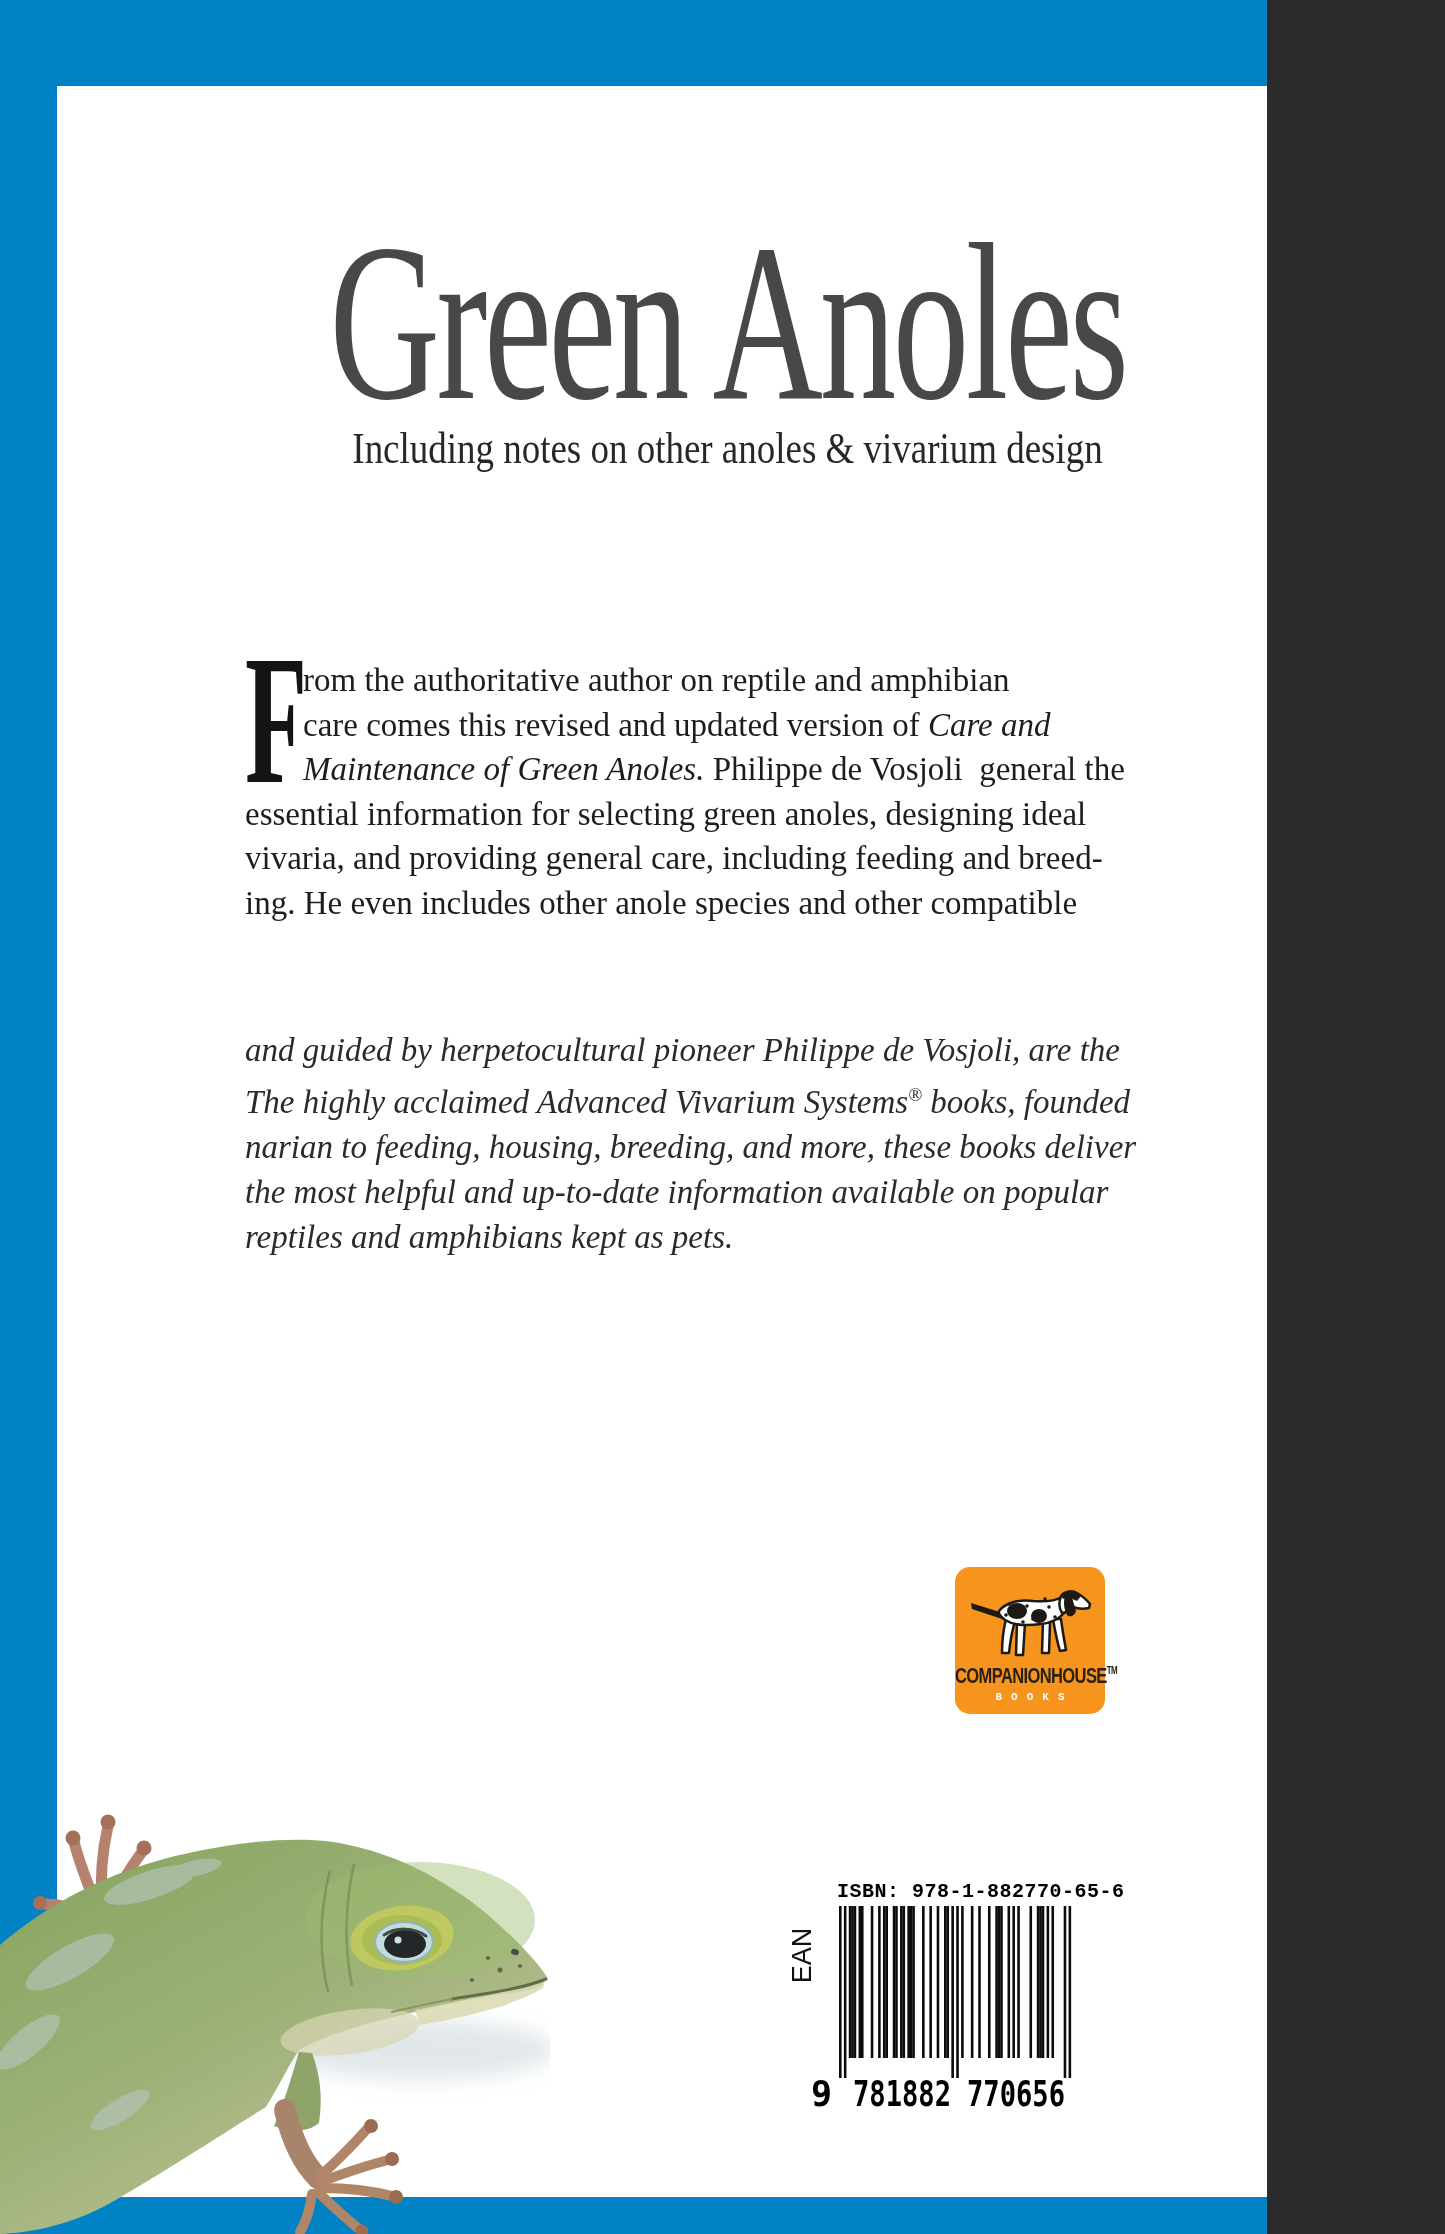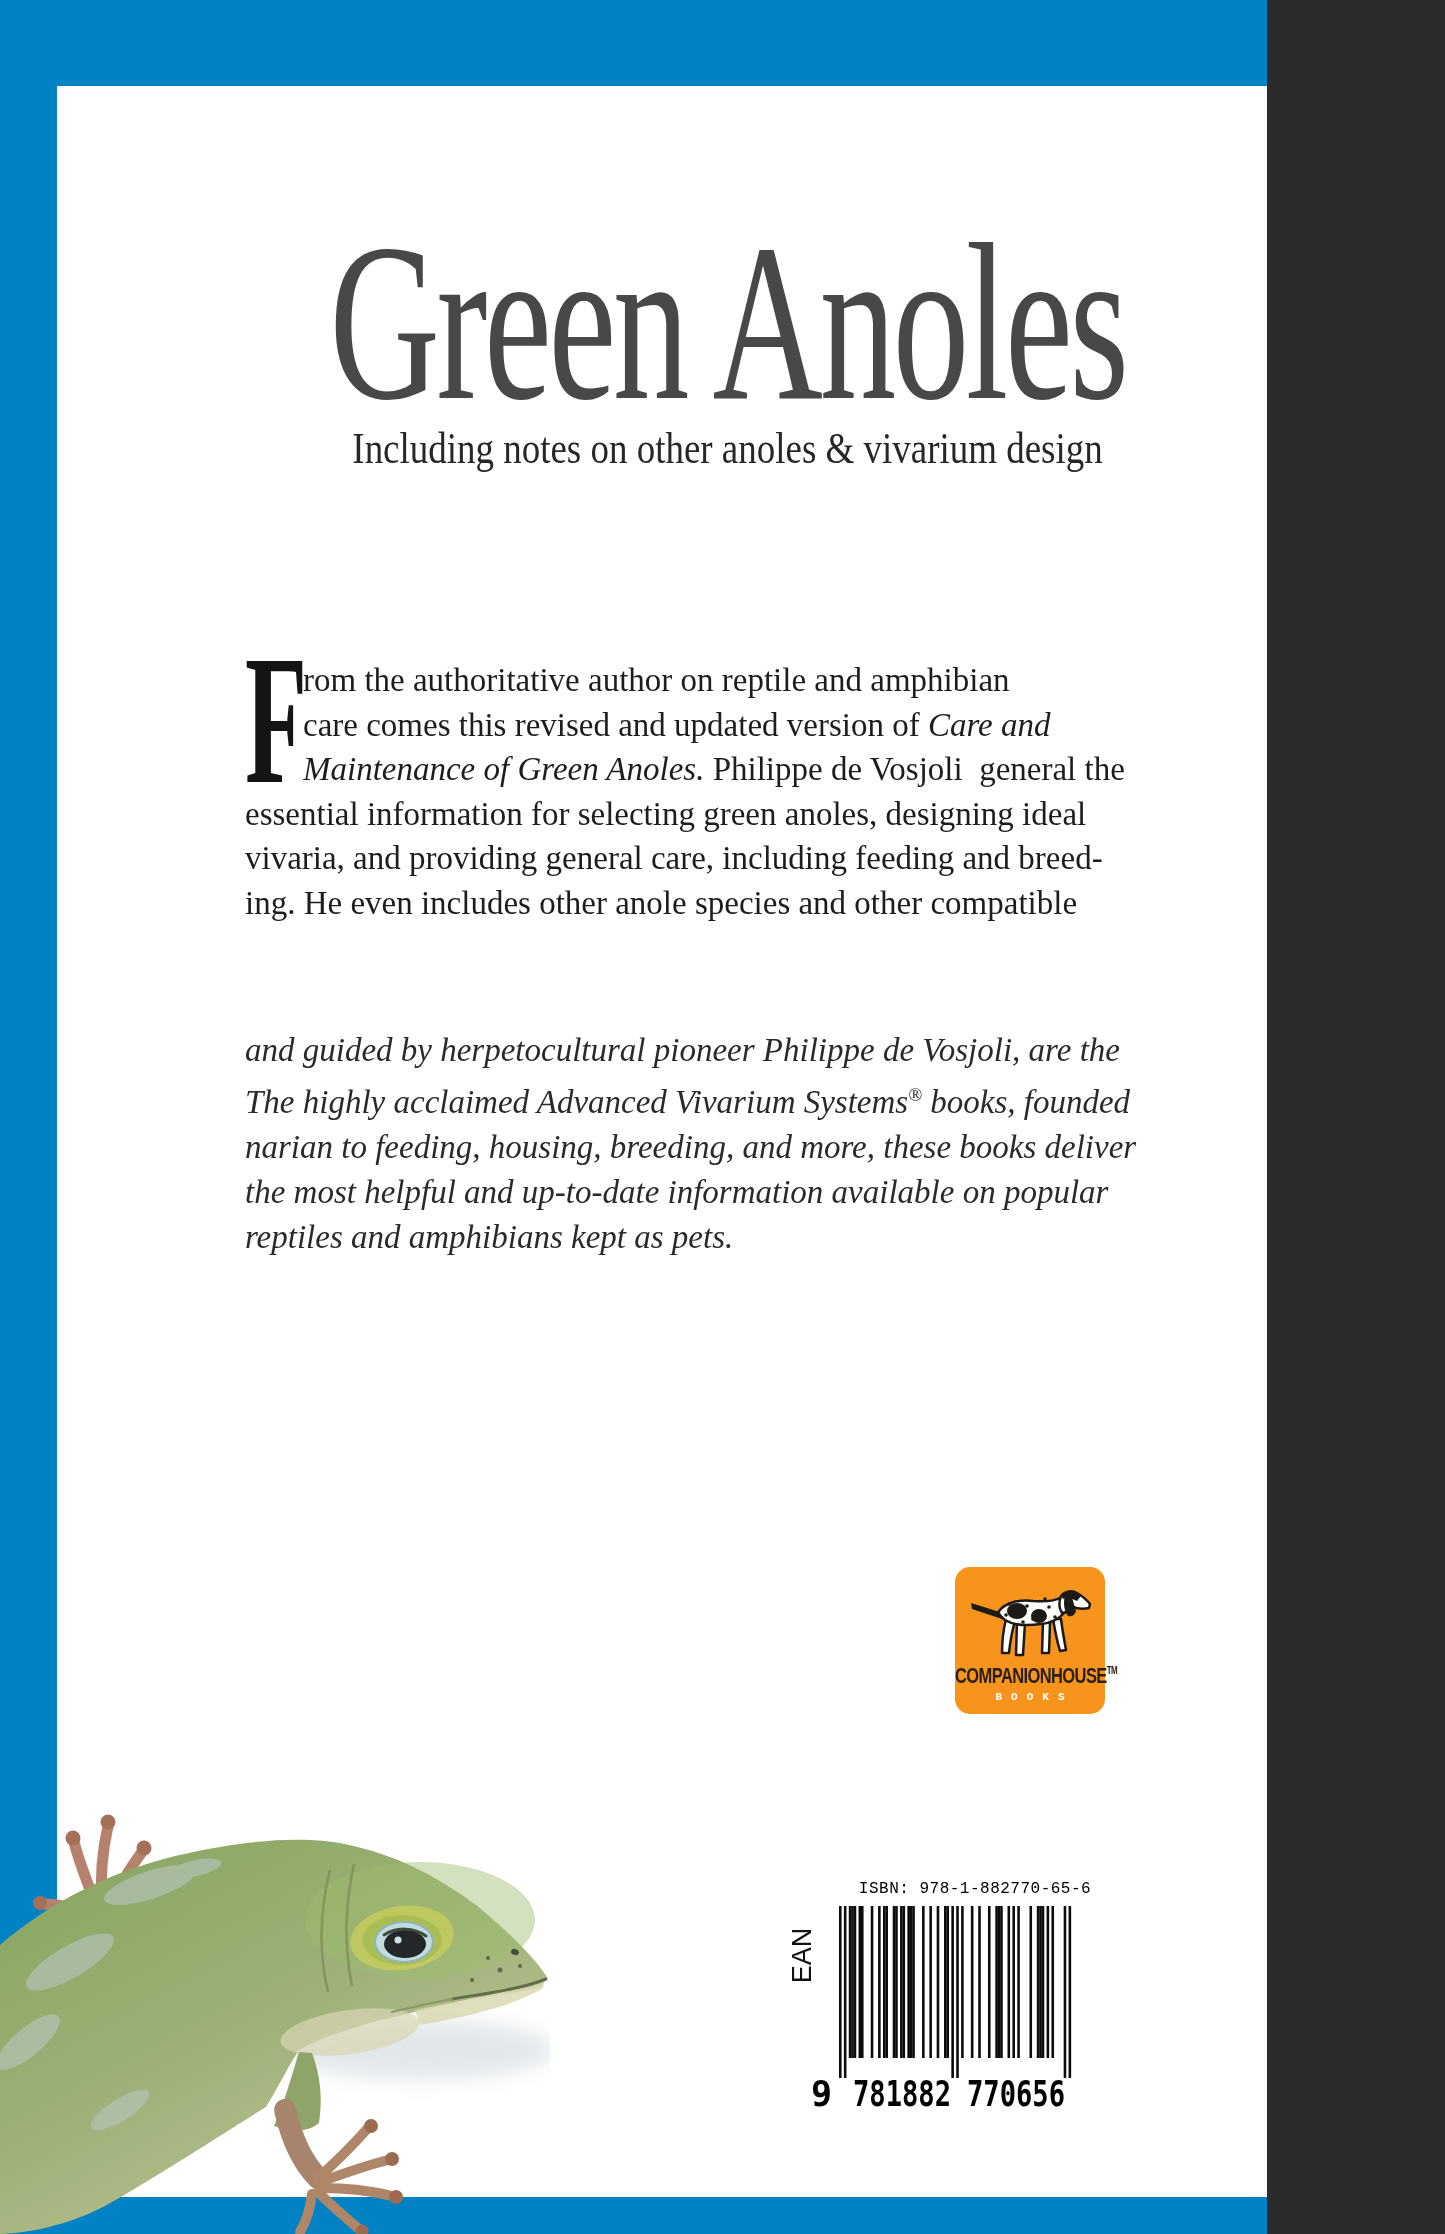--- a/index.html
+++ b/index.html
@@ -54,23 +54,23 @@
   }
   .pubname sup{font-size:8px;}
   .books{
     position:absolute;left:0;top:124px;width:100%;box-sizing:border-box;
     text-align:center;padding-left:9px;
     font-family:Liberation Mono, monospace;font-weight:700;
     font-size:11px;letter-spacing:9px;color:#ffffff;
   }
   .barcode{position:absolute;left:738px;top:1794px;width:330px;height:240px;}
   .isbn{
-    position:absolute;left:42px;top:0;width:276px;text-align:center;
-    font-family:"Liberation Mono",monospace;font-weight:400;
-    font-size:16px;letter-spacing:0.5px;color:#000;white-space:nowrap;
+    position:absolute;left:42px;top:0;width:276px;text-align:right;
+    font-family:"Liberation Mono",monospace;font-weight:700;
+    font-size:20px;letter-spacing:0.5px;color:#000;white-space:nowrap;
   }
   .ean{
     position:absolute;left:-20px;top:60px;
     font-family:"Liberation Sans",sans-serif;font-size:27px;color:#111;
     transform:rotate(-90deg);transform-origin:50% 50%;
   }
   svg.bars{position:absolute;left:0;top:26px;width:330px;height:206px;}
   .bars text{
     font-family:"DejaVu Sans Mono",monospace;font-weight:700;
     font-size:35px;fill:#000;

